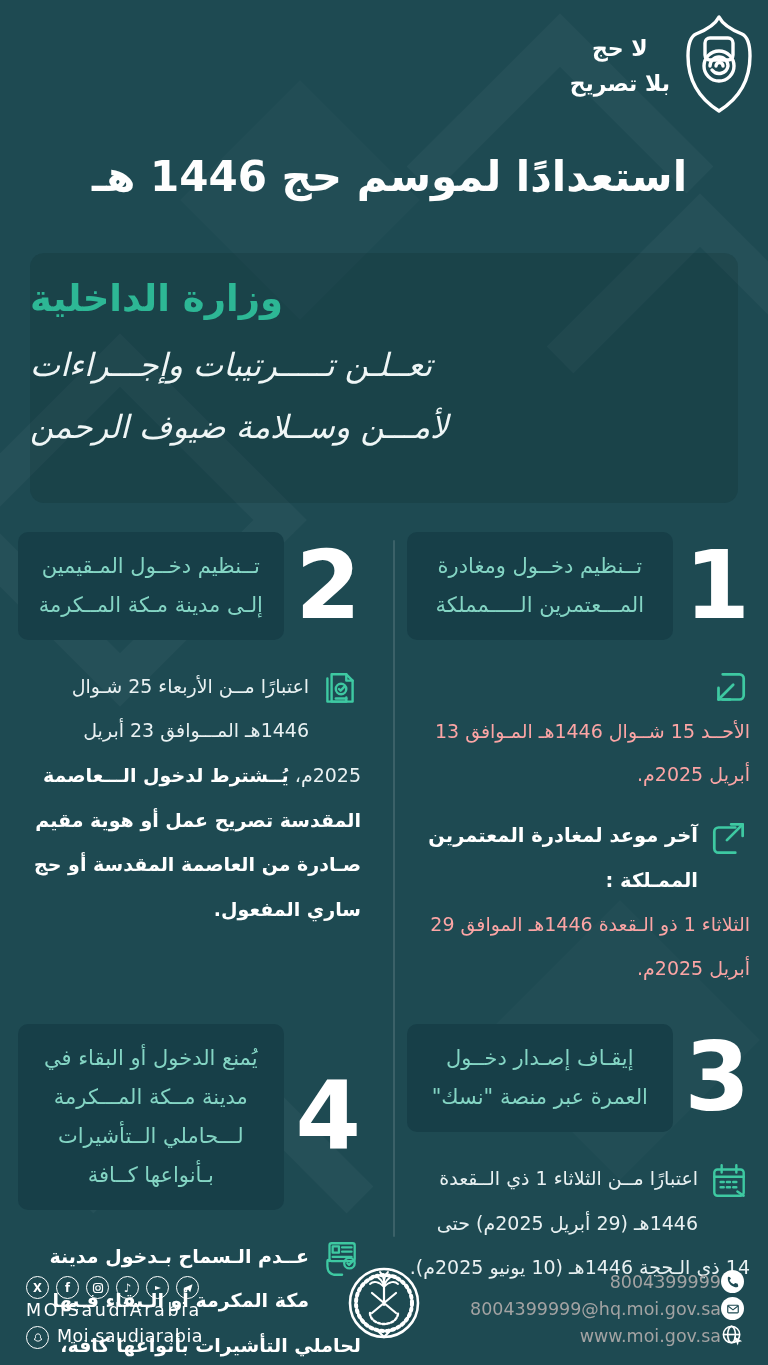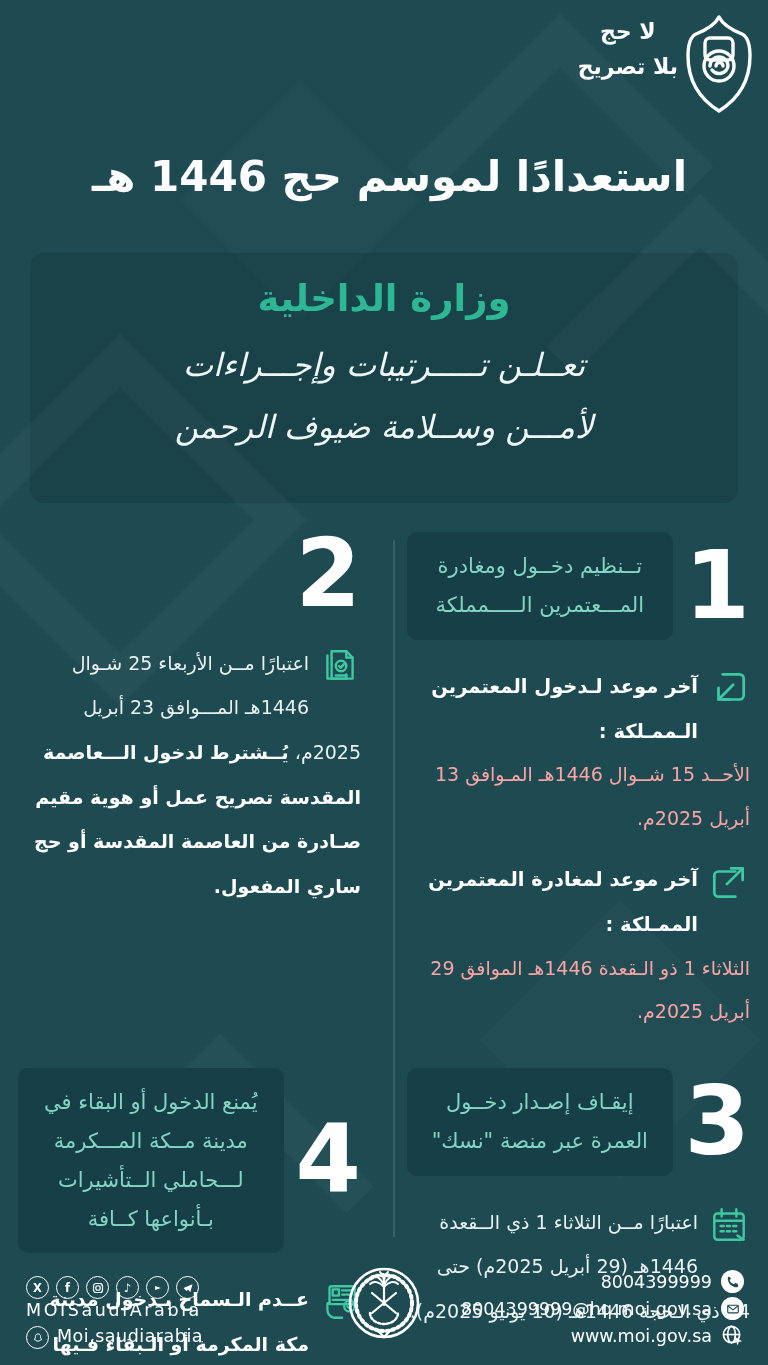--- a/index.html
+++ b/index.html
@@ -4,28 +4,28 @@
 <style>
   html,body{margin:0;padding:0;}
   body{
     width:768px;height:1365px;position:relative;overflow:hidden;
     background:#1e4a52;
     font-family:"DejaVu Sans",sans-serif;
     color:#fff;
   }
   .pattern{position:absolute;inset:0;pointer-events:none;}
   
-  .brand{position:absolute;top:14px;right:12px;display:flex;align-items:flex-start;gap:4px;}
+  .brand{position:absolute;top:14px;right:12px;display:flex;align-items:center;gap:12px;}
   .brand-text{text-align:center;font-weight:bold;font-size:22px;line-height:1.6;color:#fff;}
   
   .main-title{position:absolute;top:152px;left:0;right:0;text-align:center;
     font-size:42px;font-weight:bold;color:#fefefe;letter-spacing:0;padding-left:11px;}
   
   .hero{position:absolute;top:253px;left:30px;right:30px;height:250px;
-    background:rgba(6,28,34,0.16);border-radius:14px;text-align:center;}
+    background:rgba(6,28,34,0.16);border-radius:14px;text-align:left;}
   .ministry{margin-top:24px;font-size:37px;font-weight:bold;color:#2db795;}
   .sub-line{font-size:32px;color:#eff6f6;line-height:1.95;font-weight:normal;font-style:italic;}
   .sub-wrap{margin-top:14px;}
   
   .grid{position:absolute;top:532px;right:18px;left:18px;
     display:grid;grid-template-columns:1fr 1fr;column-gap:46px;row-gap:34px;}
   .divider{position:absolute;left:393px;top:540px;height:697px;width:2px;
     background:rgba(255,255,255,0.13);border-radius:2px;}
   .sec-head{display:flex;align-items:center;gap:12px;}
   .sec-num{font-size:94px;font-weight:bold;color:#ffffff;line-height:0.9;flex:0 0 auto;}
@@ -42,22 +42,22 @@
   .social-block{position:absolute;left:26px;bottom:16px;direction:ltr;color:#fff;}
   .social-row{display:flex;gap:7px;align-items:center;}
   .s-icon{width:23px;height:23px;border:1.7px solid #fff;border-radius:50%;
     display:flex;align-items:center;justify-content:center;
     font-size:11.5px;font-weight:bold;color:#fff;box-sizing:border-box;}
   .s-icon svg{width:12px;height:12px;}
   .handle{font-size:17.5px;letter-spacing:2.6px;margin-top:1px;}
   .snap-row{display:flex;align-items:flex-start;gap:8px;margin-top:6px;font-size:17.5px;letter-spacing:0.5px;}
   .emblem{position:absolute;left:50%;transform:translateX(-50%);bottom:6px;}
   .contact-block{position:absolute;right:24px;bottom:18px;direction:ltr;}
-  .contact-line{display:flex;justify-content:flex-end;align-items:center;gap:9px;
-    margin-top:4px;font-size:17.5px;color:#ffffff;}
+  .contact-line{display:flex;justify-content:flex-end;align-items:center;
+    margin-top:4px;font-size:17.5px;color:#a3a3a3;}
   .c-icon{width:23px;height:23px;border-radius:50%;background:#fff;
     display:flex;align-items:center;justify-content:center;flex:0 0 auto;}
   .c-icon svg{width:14px;height:14px;}
   .c-icon.outline{background:transparent;}
   .c-icon.outline svg{width:23px;height:23px;}
 </style>
 </head>
 <body>
 
 <svg class="pattern" viewBox="0 0 768 1365" xmlns="http://www.w3.org/2000/svg">
@@ -110,40 +110,40 @@
     </div>
     <div class="sec-body">
       <div class="item">
         <span class="f-icon">
           <svg viewBox="0 0 40 40" fill="none" stroke="#3ec9a2" stroke-width="2.6" stroke-linecap="round" stroke-linejoin="round">
             <path d="M14 6 h16 a4 4 0 0 1 4 4 v16 a4 4 0 0 1 -4 4 h-16"></path>
             <path d="M24 16 L10 30"></path>
             <path d="M10 19 v11 h11"></path>
           </svg>
         </span>
-        <span class="item-title">آخر موعد لـدخول المعتمرين الـممـلكة :</span>
         <div class="item-text">الأحــد 15 شــوال 1446هـ المـوافق 13 أبريل 2025م.</div>
       </div>
       <div class="item">
         <span class="f-icon">
           <svg viewBox="0 0 40 40" fill="none" stroke="#3ec9a2" stroke-width="2.6" stroke-linecap="round" stroke-linejoin="round">
             <path d="M26 34 h-16 a4 4 0 0 1 -4 -4 v-16 a4 4 0 0 1 4 -4 h16"></path>
             <path d="M18 22 L33 7"></path>
             <path d="M22 7 h11 v11"></path>
           </svg>
         </span>
         <span class="item-title">آخر موعد لمغادرة المعتمرين الممـلكة :</span>
         <div class="item-text">الثلاثاء 1 ذو الـقعدة 1446هـ الموافق 29 أبريل 2025م.</div>
       </div>
     </div>
   </div>
 
   <div>
     <div class="sec-head">
       <div class="sec-num">2</div>
+      <div class="head-box">تــنظيم دخــول المـقيمين إلـى مدينة مـكة المــكرمة</div>
     </div>
     <div class="sec-body">
       <span class="f-icon">
         <svg viewBox="0 0 40 40" fill="none" stroke="#3ec9a2" stroke-width="2.3" stroke-linecap="round" stroke-linejoin="round">
           <path d="M8 10 v22 h18 v-4"></path>
           <path d="M12 6 h14 l6 6 v20 h-20 z"></path>
           <path d="M26 6 v6 h6"></path>
           <circle cx="21" cy="20" r="5"></circle>
           <path d="M19 20 l1.6 1.6 L24 18"></path>
           <path d="M16 29 h10"></path>

